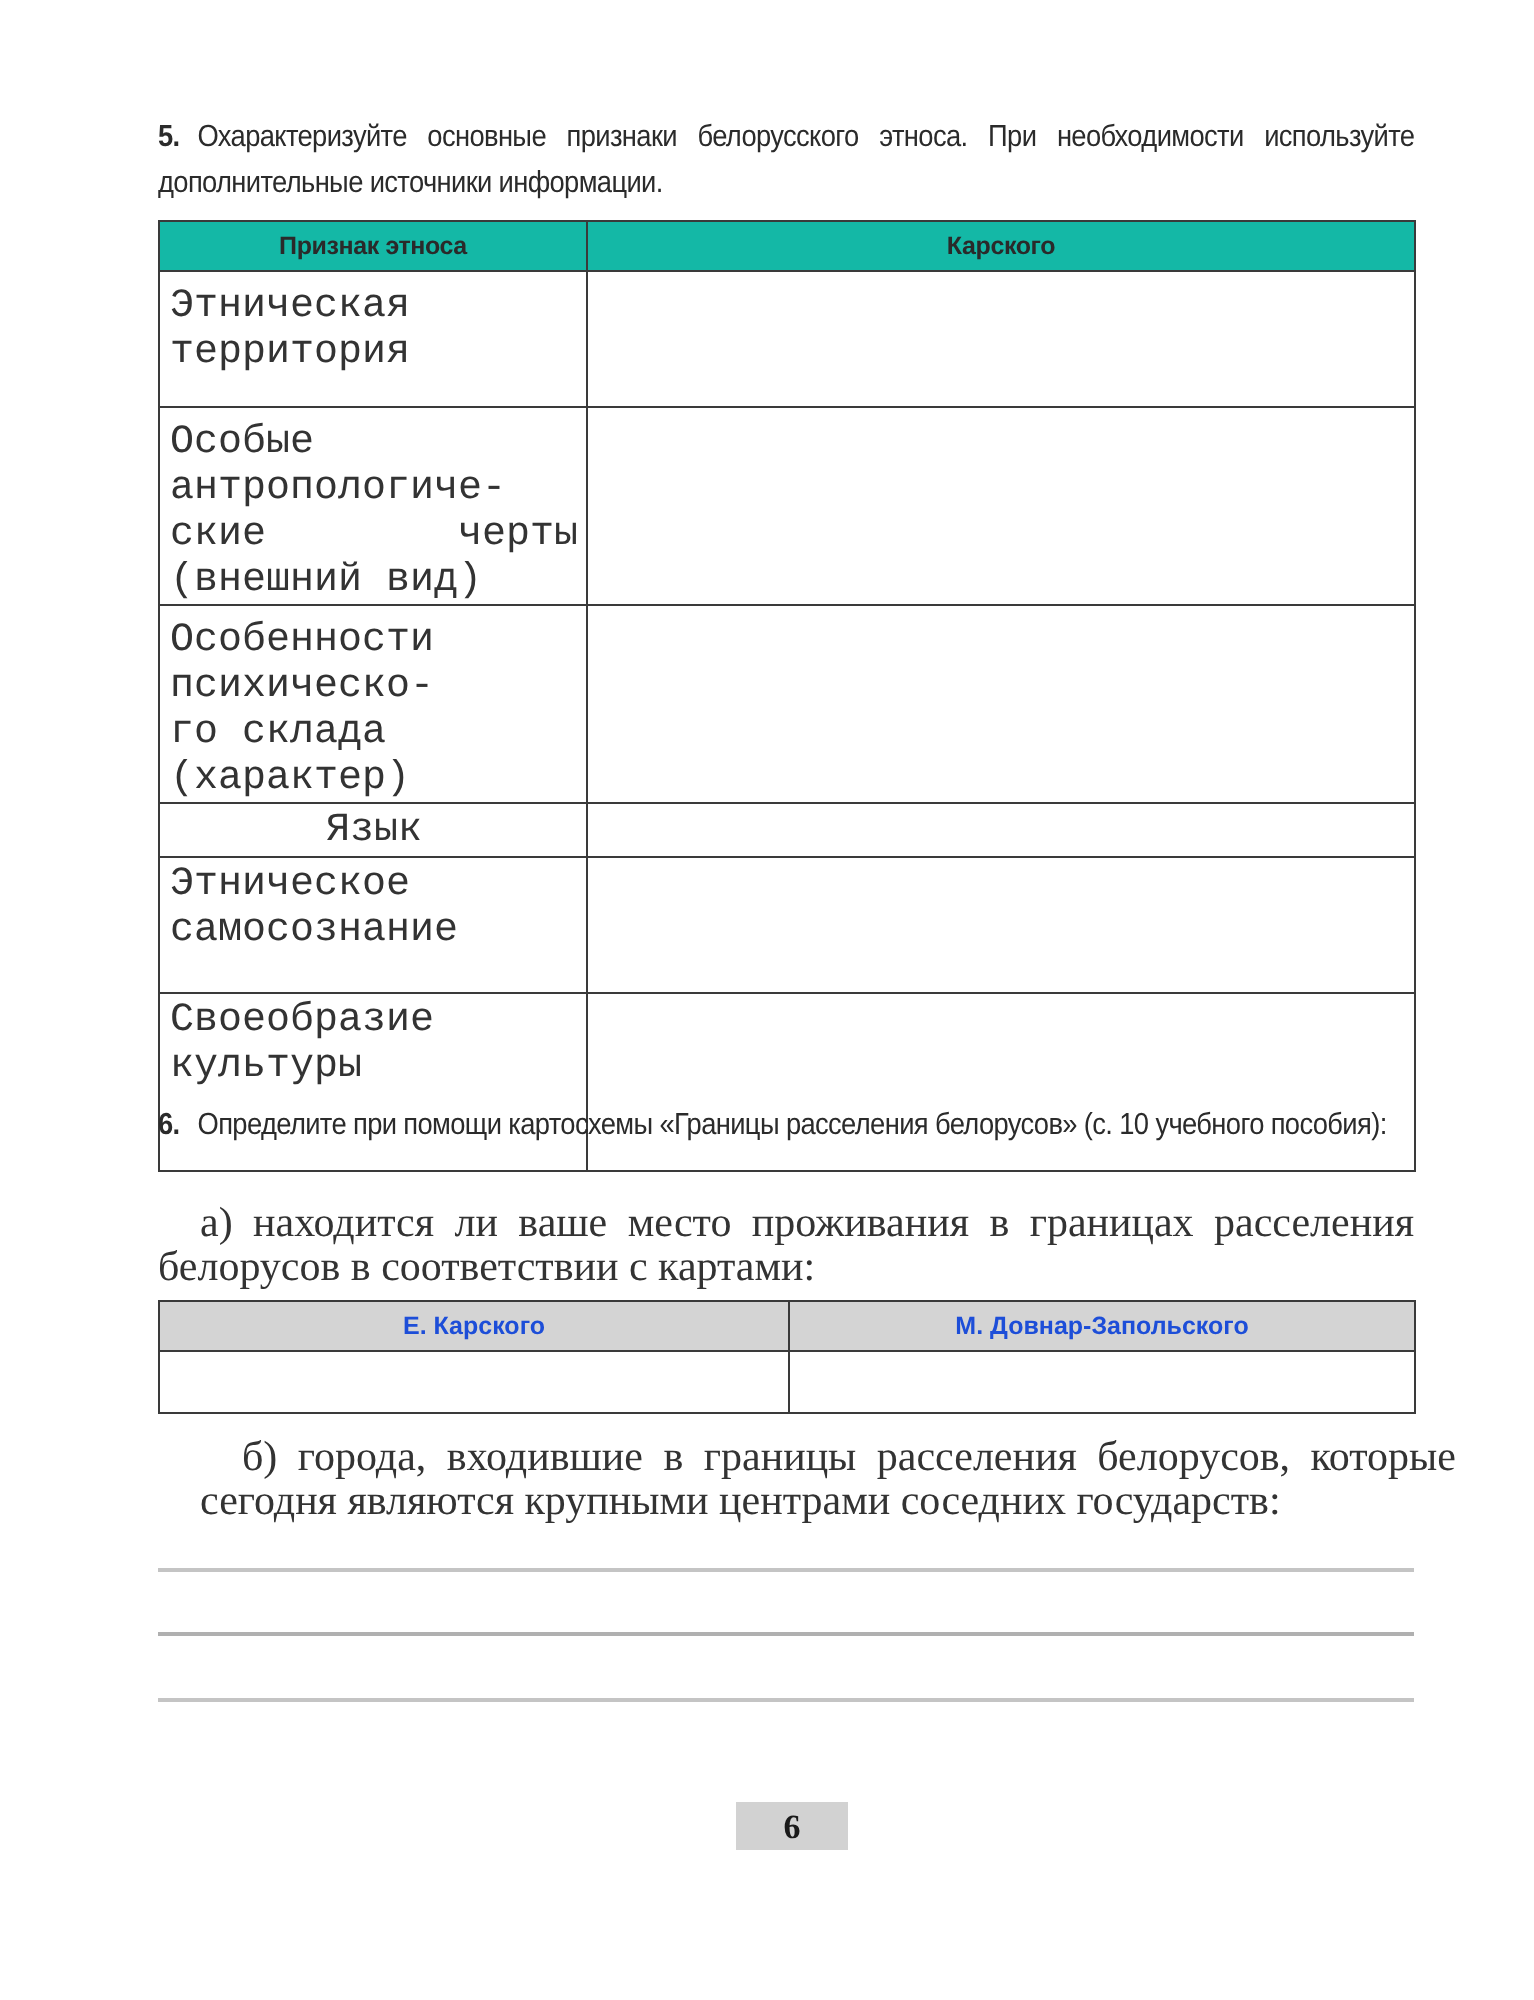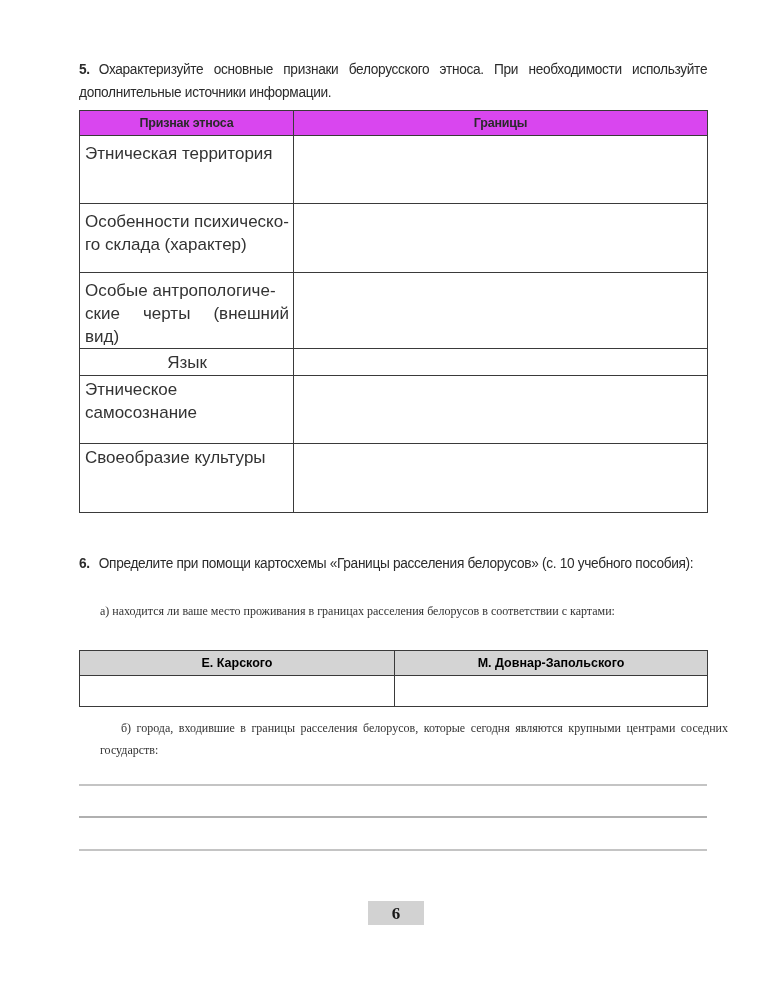--- a/index.html
+++ b/index.html
@@ -32,21 +32,21 @@
       width: 698px;
     }
     .task-num {
       font-weight: bold;
       margin-right: 10px;
     }
     .serif-text {
       position: absolute;
       left: 79px;
       width: 628px;
-      font-size: 12px;
+      font-size: 21px;
       line-height: 22px;
       text-align: justify;
       text-align-last: left;
       color: #333;
     }
     .serif-text .indent {
       display: inline-block;
       width: 21px;
     }
 
@@ -58,33 +58,33 @@
       width: 628px;
       border-collapse: collapse;
       table-layout: fixed;
     }
     .table1 td, .table1 th {
       border: 1.5px solid #3a3a3a;
       padding: 0;
       vertical-align: top;
     }
     .table1 th {
-      background: #d946ef;
+      background: #14b8a6;
       height: 24px;
       font-family: "Liberation Sans", "DejaVu Sans", sans-serif;
       font-weight: bold;
       font-size: 12.5px;
       color: #2a2a2a;
       text-align: center;
       vertical-align: middle;
       letter-spacing: -0.2px;
     }
     .table1 td.label {
-      font-family: Liberation Sans, sans-serif;
-      font-size: 17px;
+      font-family: Liberation Mono, monospace;
+      font-size: 20px;
       line-height: 23px;
       color: #333;
       padding: 6px 4px 0 5px;
     }
     .table1 td.answer {
       background: #fff;
     }
 
     
     .table2 {
@@ -98,21 +98,21 @@
     .table2 td, .table2 th {
       border: 1.5px solid #3a3a3a;
       padding: 0;
     }
     .table2 th {
       background: #d4d4d4;
       height: 24px;
       font-family: "Liberation Sans", "DejaVu Sans", sans-serif;
       font-weight: bold;
       font-size: 12.5px;
-      color: #000000;
+      color: #1d4ed8;
       text-align: center;
       vertical-align: middle;
     }
     .table2 td {
       height: 30px;
     }
 
     .write-line {
       position: absolute;
       left: 79px;
@@ -147,49 +147,49 @@
 </div>
 
 <table class="table1">
   <colgroup>
     <col style="width:214px">
     <col style="width:414px">
   </colgroup>
   <thead>
     <tr>
       <th>Признак этноса</th>
-      <th>Границы</th>
+      <th>Карского</th>
     </tr>
   </thead>
   <tbody>
     <tr style="height:68px;">
       <td class="label">Этническая территория</td>
       <td class="answer"></td>
     </tr>
     <tr style="height:69px;">
       <td class="label">
+          <span style="text-align:justify;display:block;">Особые антропологиче-<br>ские черты (внешний вид)</span>
+        </td>
+      <td class="answer"></td>
+    </tr>
+    <tr style="height:69px;">
+      <td class="label">
           <span style="display:block;">Особенности психическо-<br>го склада (характер)</span>
         </td>
       <td class="answer"></td>
     </tr>
-    <tr style="height:69px;">
-      <td class="label">
-          <span style="text-align:justify;display:block;">Особые антропологиче-<br>ские черты (внешний вид)</span>
-        </td>
-      <td class="answer"></td>
-    </tr>
     <tr style="height:27px;text-align:center;">
       <td class="label" style="padding-top:2px;">Язык</td>
       <td class="answer"></td>
     </tr>
     <tr style="height:68px;">
       <td class="label" style="padding-top:2px;">Этническое самосознание</td>
       <td class="answer"></td>
     </tr>
-    <tr style="height:69px;">
+    <tr style="height:89px;">
       <td class="label" style="padding-top:2px;">Своеобразие культуры</td>
       <td class="answer"></td>
     </tr>
   </tbody>
 </table>
 
 <div class="task-text sans" style="top:551px;">
   <span class="task-num">6.</span><span>Определите при помощи картосхемы «Границы расселения белорусов» (с. 10 учебного пособия):</span>
 </div>
 

